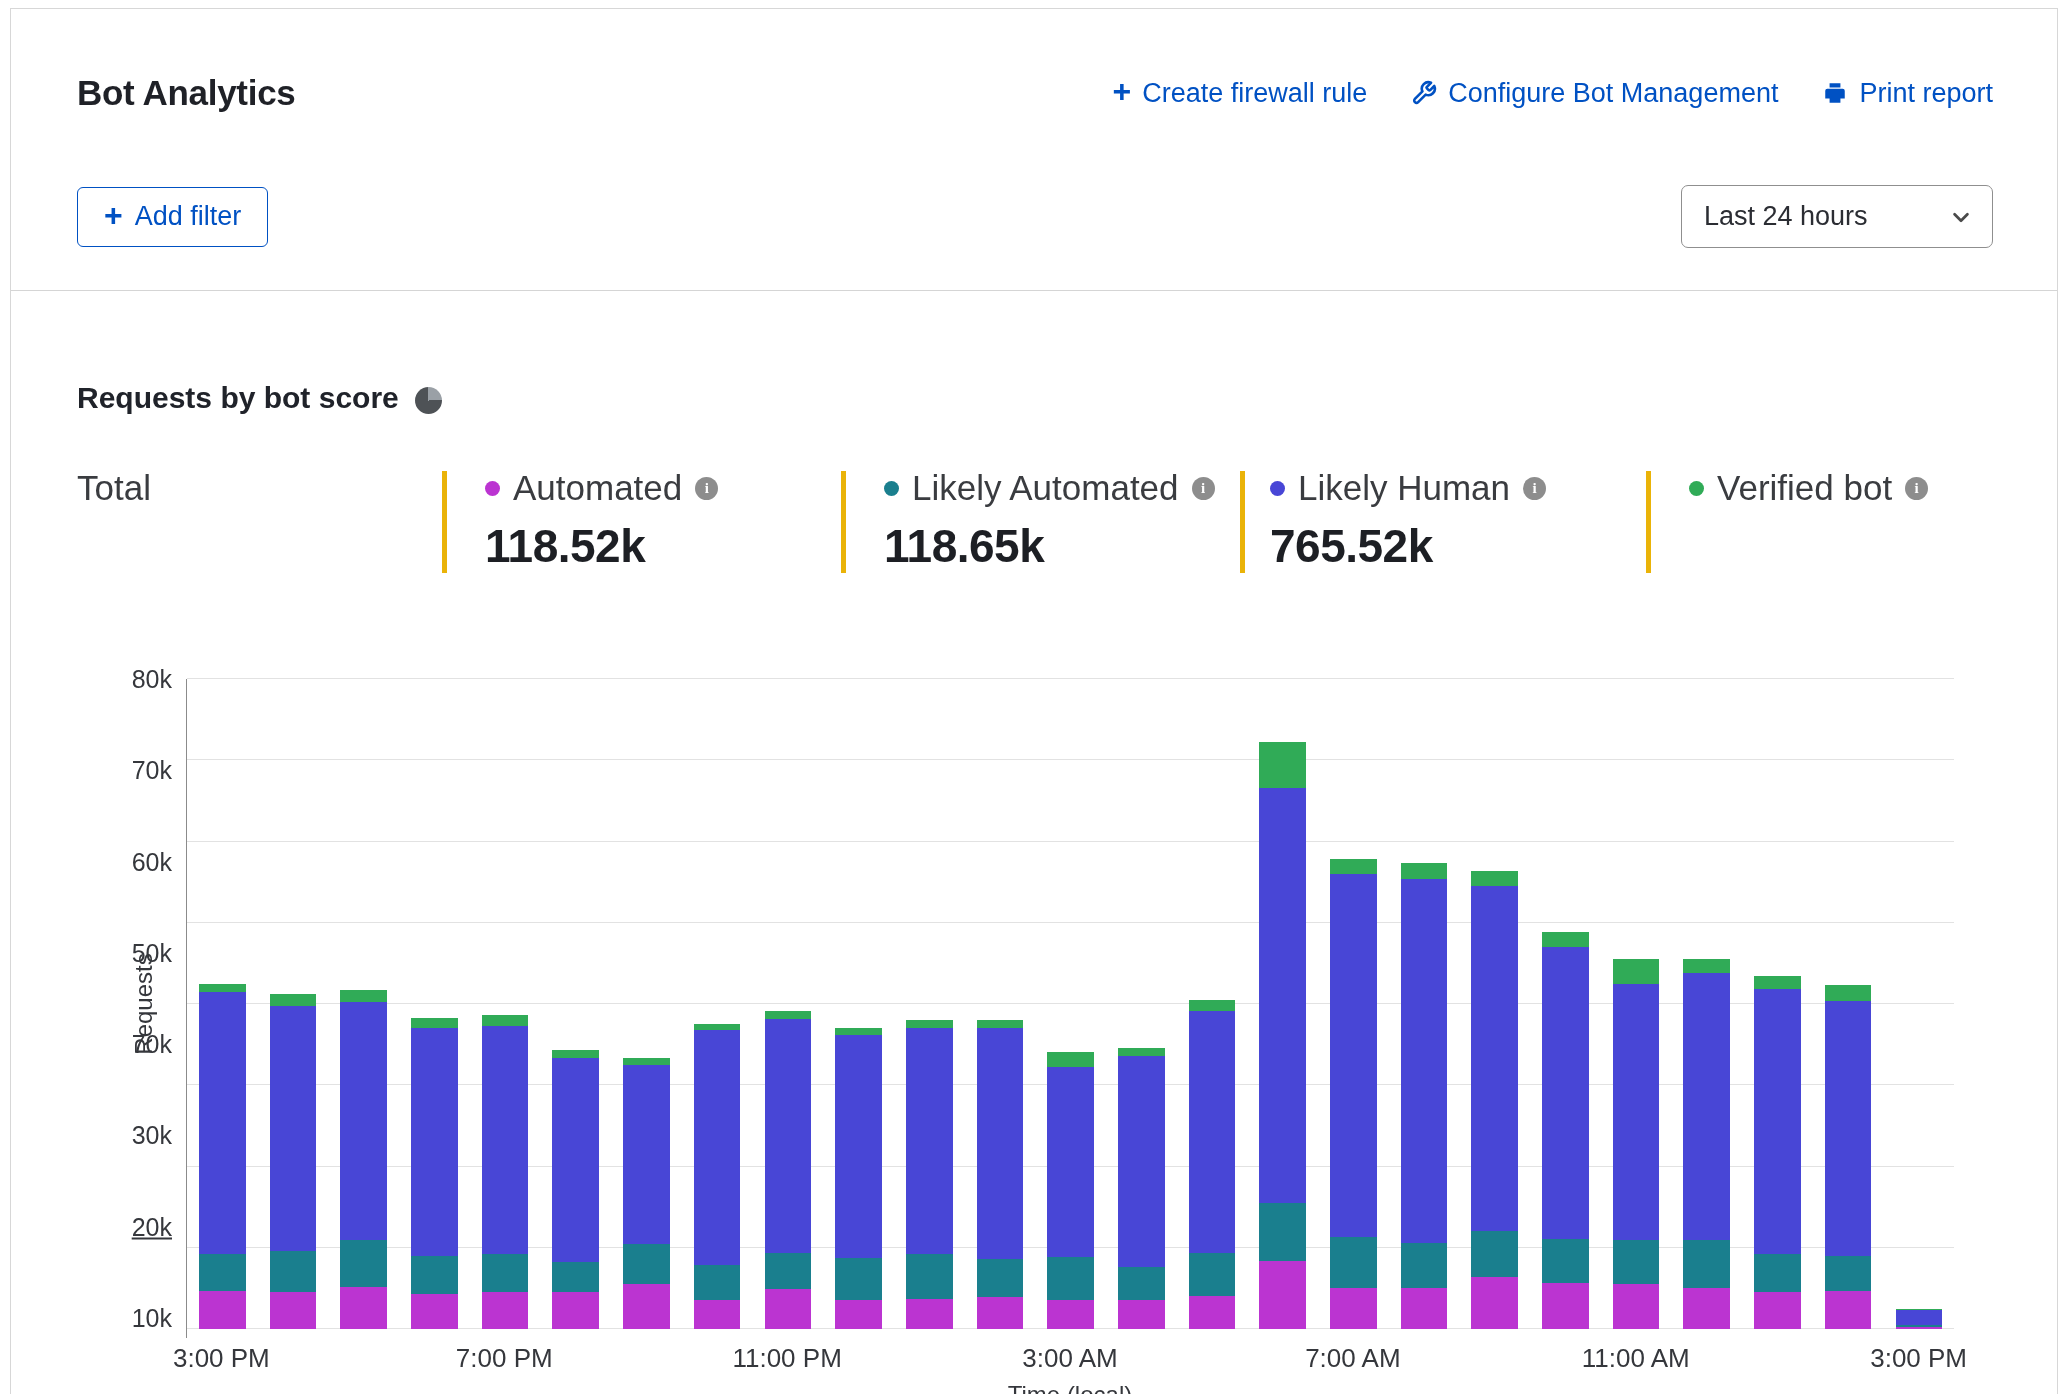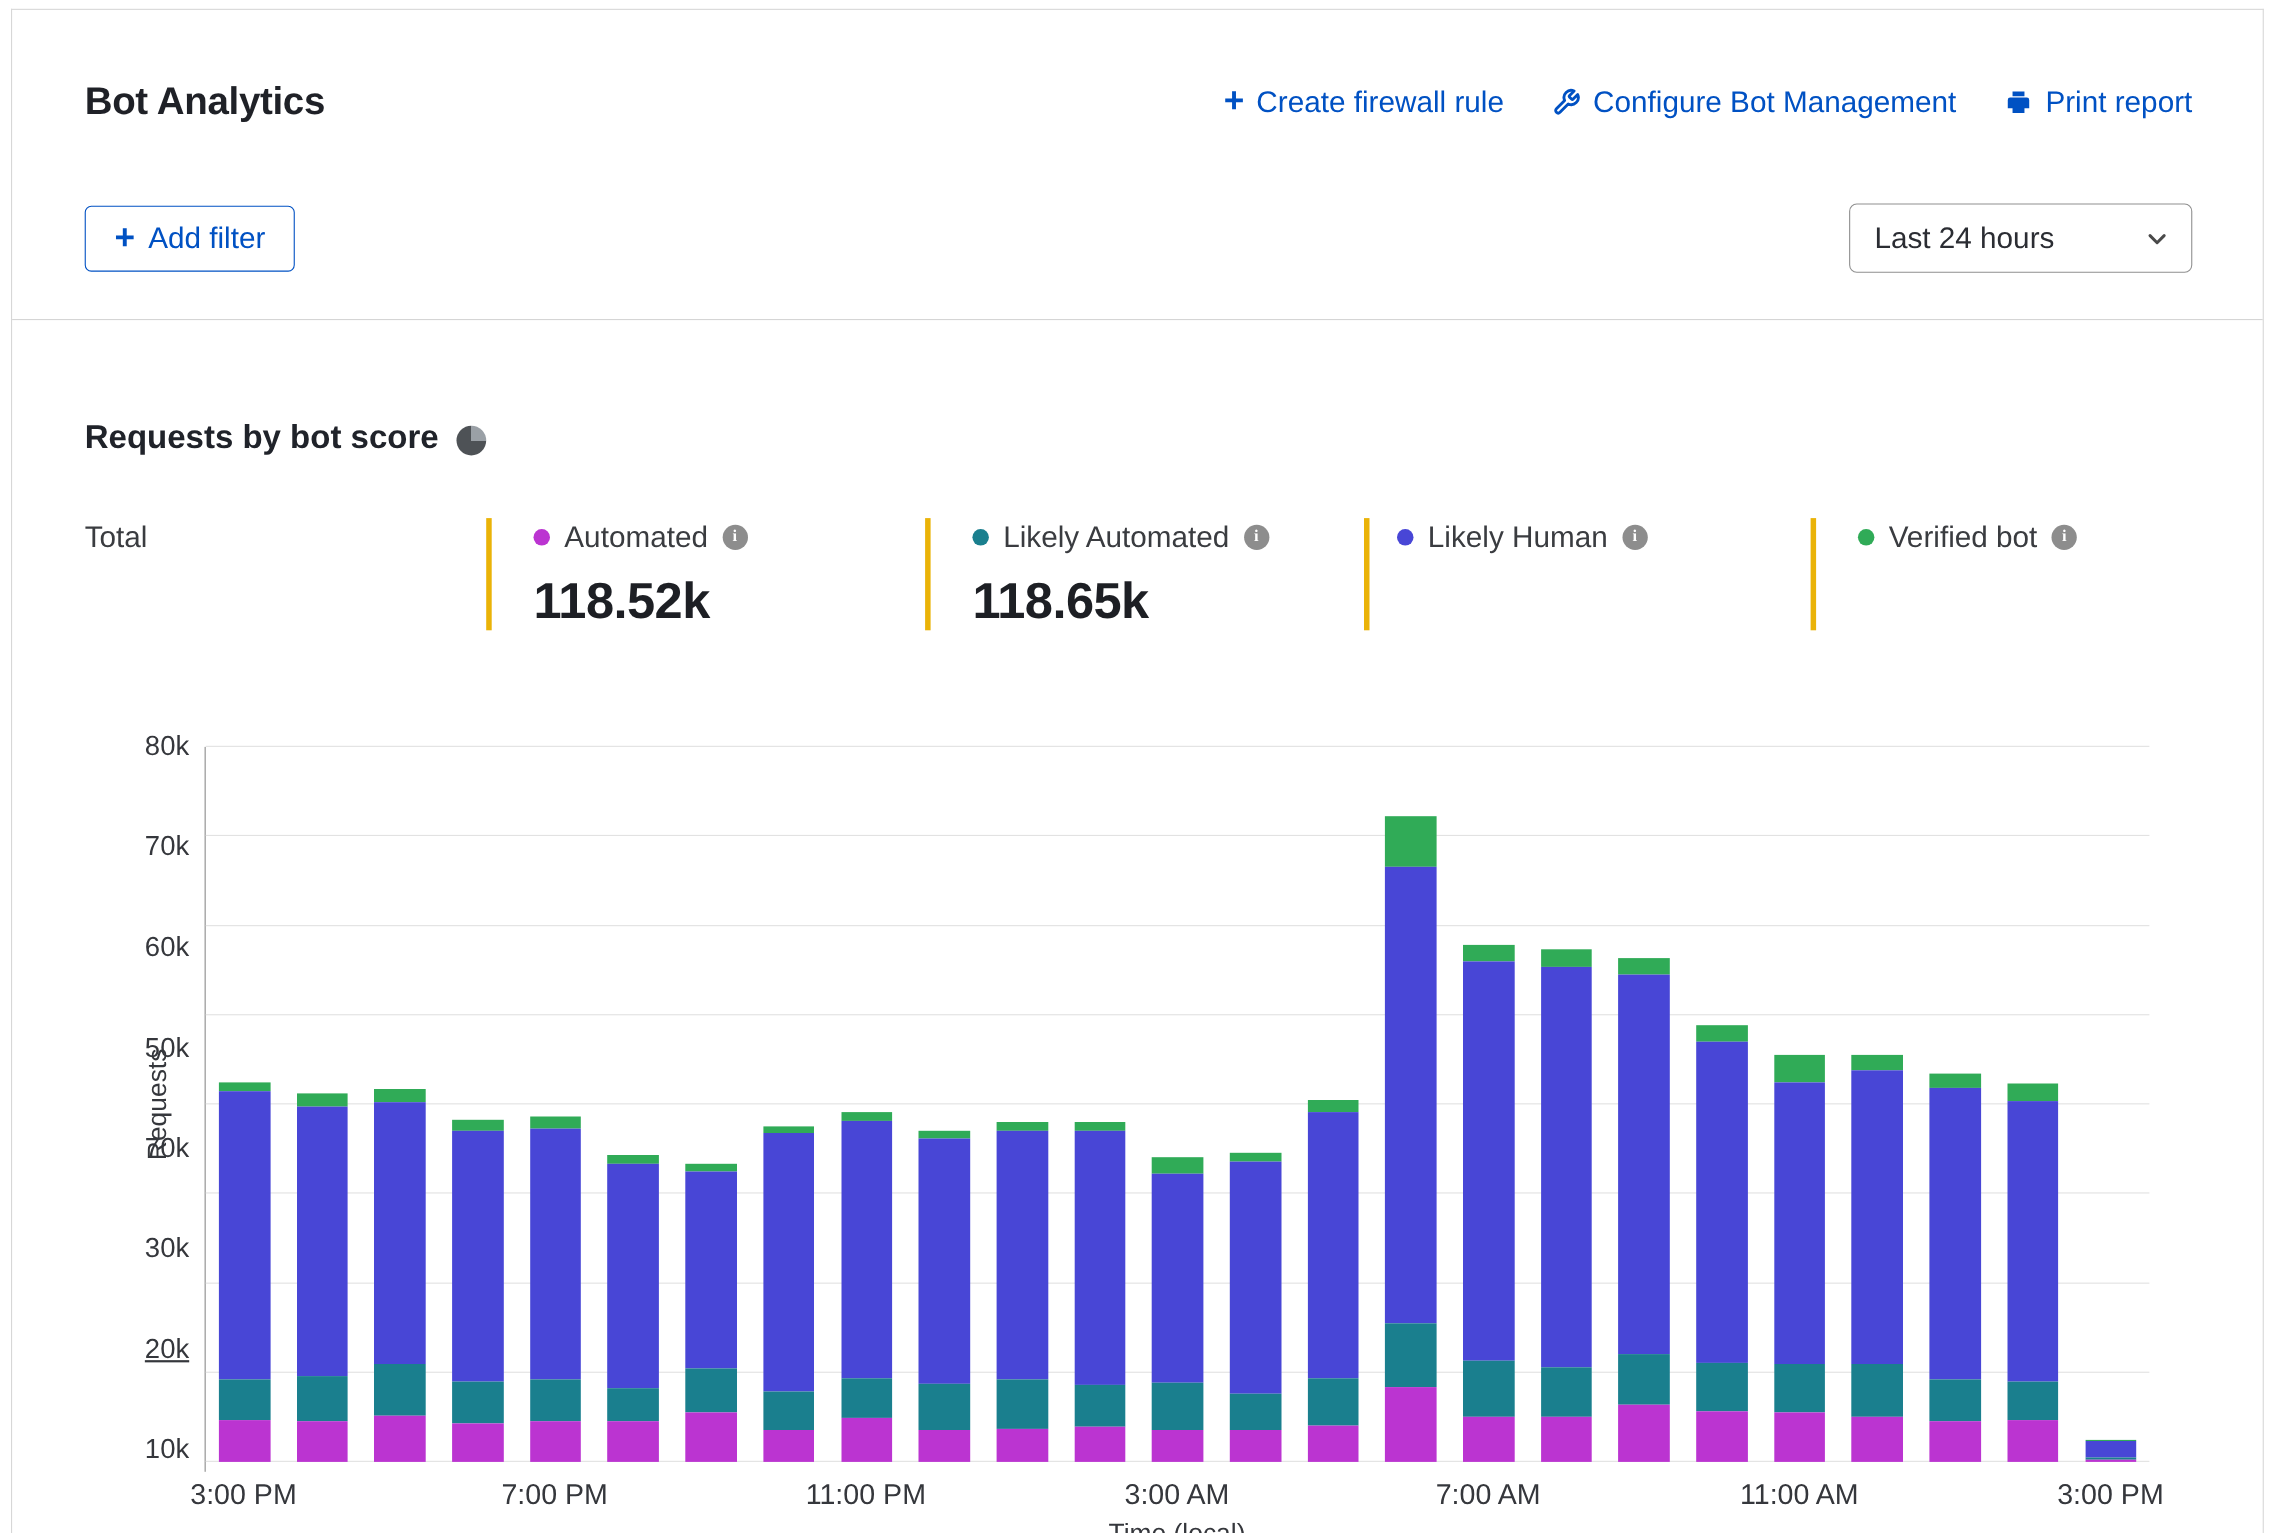--- a/index.html
+++ b/index.html
@@ -36,21 +36,21 @@
   .stats { display:flex; margin-top:56px; }
   .stat { padding-top:2px; }
   .stat + .stat { border-left:5px solid #eab308; padding-left:38px; }
   .stat:nth-child(1){ width:365px; }
   .stat:nth-child(2){ width:399px; }
   .stat:nth-child(3){ width:399px; }
   .stat:nth-child(4){ width:406px;padding-left:25px; }
   .stat:nth-child(5){ flex:1; }
   .stat-label-row { display:flex; align-items:center; gap:13px; height:30px; }
   .legend-dot { width:15px; height:15px; border-radius:50%; flex:none; }
-  .stat-label { font-size:27px; color:#3a3c40; }
+  .stat-label { font-size:35px; color:#3a3c40; }
   .info-icon { width:23px; height:23px; border-radius:50%; background:#8d8d8d; color:#fff;
     font-size:15px; font-weight:700; display:flex; align-items:center; justify-content:center;
     font-family:"Liberation Serif", serif; flex:none; }
   .stat-value { margin-top:16px; font-size:46px; font-weight:700; color:#1d1f24; letter-spacing:-0.5px; }
 
   
   .chart { position:relative; margin-top:106px; }
   .y-axis-title { position:absolute; left:16px; top:325px; transform:translateY(-50%) rotate(-90deg);
     font-size:24px; color:#35373c; }
   .plot-region { position:relative; height:650px; margin-left:109px; margin-right:39px;
@@ -149,20 +149,21 @@
           <span class="info-icon">i</span>
         </div>
         <div class="stat-value">118.65k</div>
       </div>
       <div class="stat">
         <div class="stat-label-row">
           <span class="legend-dot" style="background: rgb(72, 70, 214);"></span>
           <span class="stat-label">Likely Human</span>
           <span class="info-icon">i</span>
         </div>
+        <div class="stat-value">765.52k</div>
       </div>
       <div class="stat">
         <div class="stat-label-row">
           <span class="legend-dot" style="background: rgb(48, 171, 87);"></span>
           <span class="stat-label">Verified bot</span>
           <span class="info-icon">i</span>
         </div>
       </div>
     </div>
 

